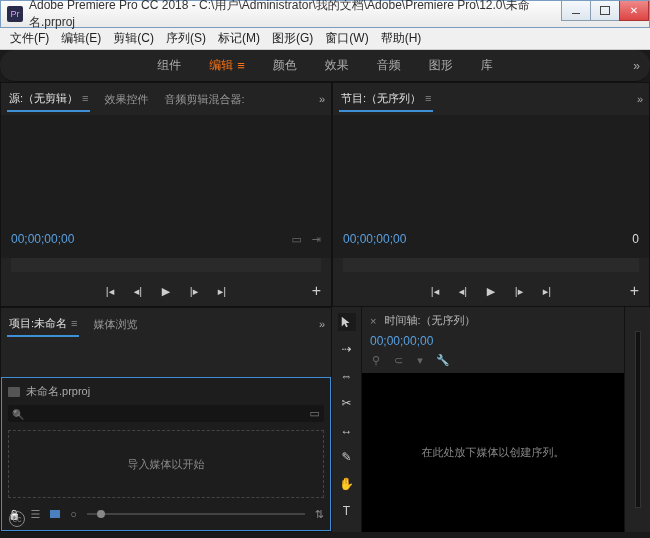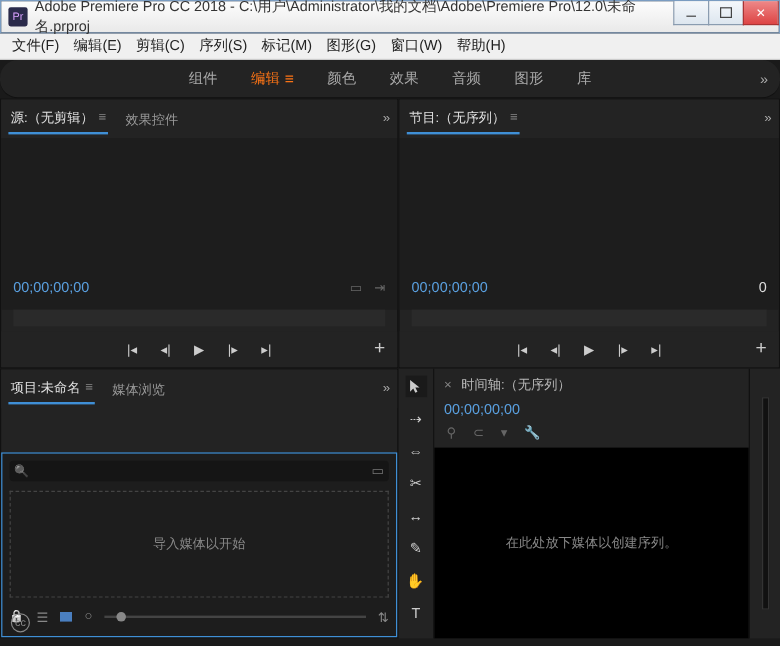--- a/index.html
+++ b/index.html
@@ -144,20 +144,21 @@
 
 <div class="main">
 
   <div class="panel">
     <div class="panel-tabs">
       <div class="ptab active">
           <span>源:（无剪辑）</span>
           <span class="burger"></span>
         </div>
       <div class="ptab">效果控件</div>
+      <div class="ptab">音频剪辑混合器:</div>
       <div class="chev"></div>
     </div>
     <div class="monitor-body">
       <div class="timecode">
         <span>00;00;00;00</span>
         <span class="tc-icons">
           <span>▭</span>
           <span>⇥</span>
         </span>
       </div>
@@ -201,20 +202,24 @@
   <div class="panel" style="position:relative;gap:37px;">
     <div class="panel-tabs">
       <div class="ptab active">
           <span>项目:未命名</span>
           <span class="burger"></span>
         </div>
       <div class="ptab">媒体浏览</div>
       <div class="chev"></div>
     </div>
     <div class="project-body">
+      <div class="proj-row">
+        <div class="icon"></div>
+        <span>未命名.prproj</span>
+      </div>
       <div class="search">
         <span class="mag"></span>
         <input placeholder="" style="">
         <span class="bin"></span>
       </div>
       <div class="drop">导入媒体以开始</div>
       <div class="proj-footer">
         <span class="pf lock"></span>
         <span class="pf list"></span>
         <span class="pf thumb"></span>

